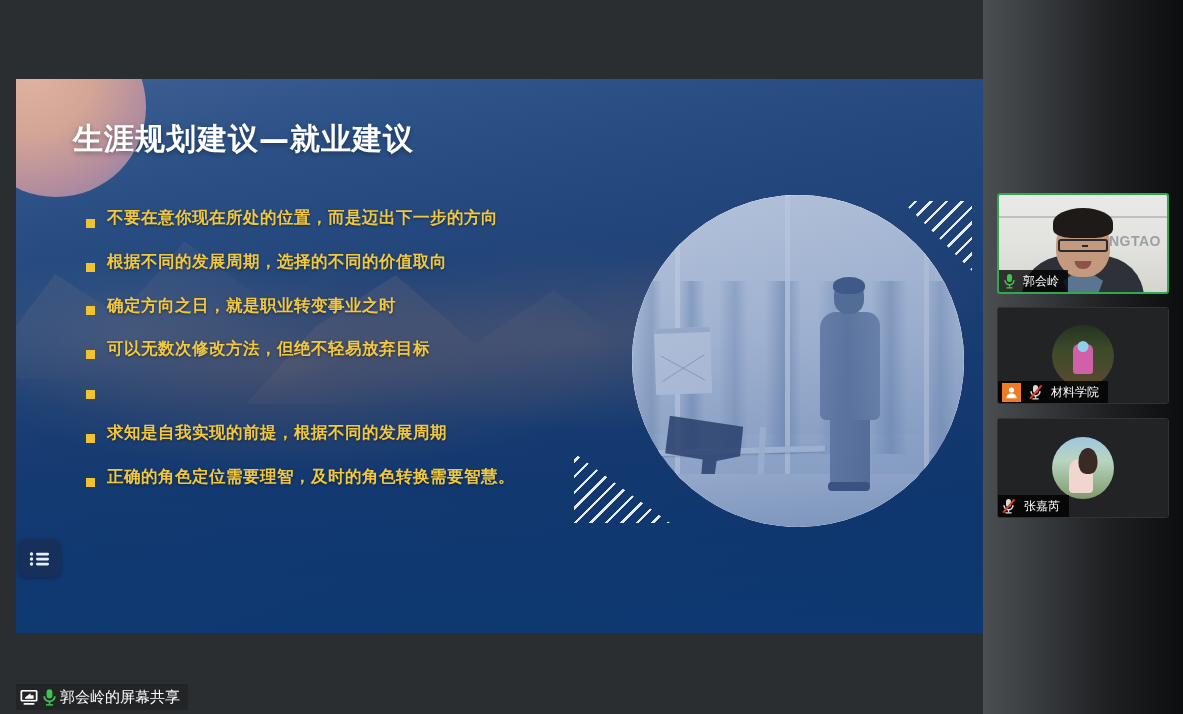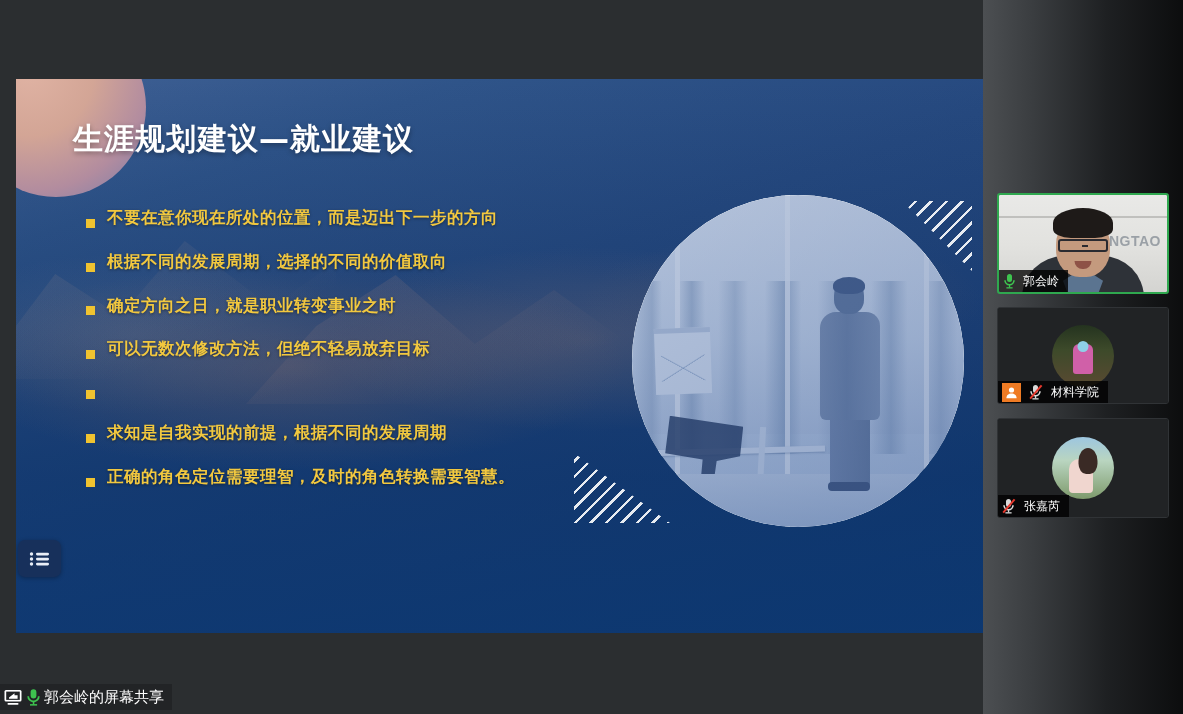--- a/index.html
+++ b/index.html
@@ -297,21 +297,21 @@
     font-family: "DejaVu Sans", sans-serif;
   }
   .host-badge {
     width: 19px; height: 19px; background: #ef7b24;
     display: flex; align-items: center; justify-content: center;
     margin-right: 1px;
   }
 
   
   .share-label {
-    position: absolute; left: 0; top: 684px; height: 26px;
+    position: absolute; left: 16px; top: 684px; height: 26px;
     display: flex; align-items: center; gap: 3px;
     background: #222426; padding: 0 8px 0 3px;
   }
   .share-label .txt {
     font-size: 15px; color: #ffffff; white-space: nowrap;
     font-family: "DejaVu Sans", sans-serif;
   }
   .icon { display: inline-flex; align-items: center; justify-content: center; }
 </style>
 </head>

